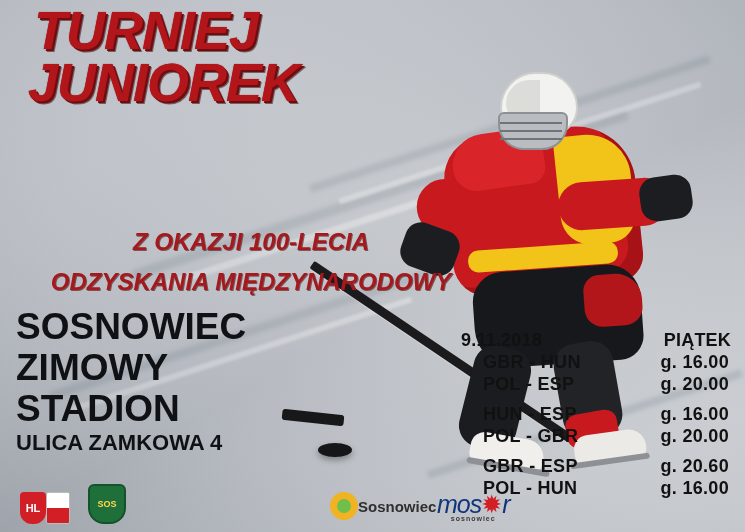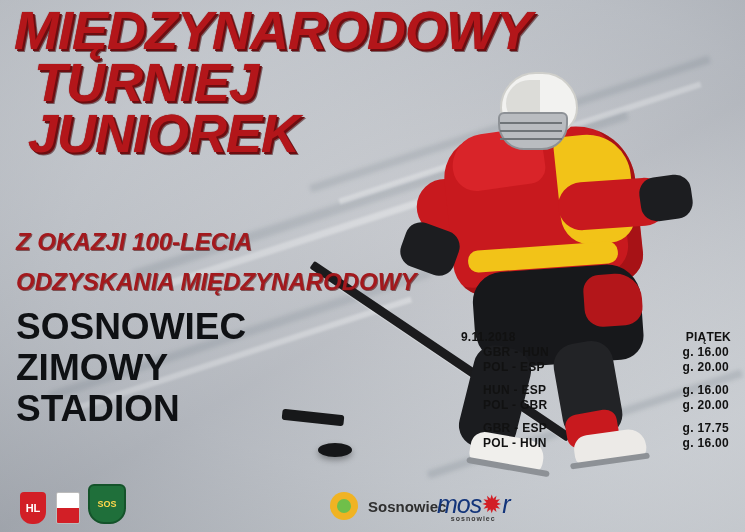--- a/index.html
+++ b/index.html
@@ -33,38 +33,39 @@
   }
   .h1{font-size:54px;margin:0 0 2px 0;}
   .h2{font-size:54px;margin:0 0 2px 20px;}
   .h3{font-size:54px;margin:0 0 8px 14px;}
 
   .sub{
     position:absolute;left:16px;width:470px;
     color:#a3191d;font-weight:bold;font-style:italic;font-size:24px;
     letter-spacing:0px;
     text-shadow:1px 1px 0 rgba(80,12,14,.6);
+    text-align:center;
   }
   .sub1{top:228px;}
   .sub2{top:268px;}
 
   .venue{
     position:absolute;left:16px;color:#0f1114;font-weight:bold;
     font-size:37px;line-height:1.0;letter-spacing:0px;
   }
   .venue-line{margin:0 0 4px 0;}
   .v1{top:308px;}
   .street{
     position:absolute;left:16px;top:430px;color:#0f1114;font-weight:bold;font-size:22px;
   }
 
   
   .schedule{
     position:absolute;right:14px;top:330px;width:270px;
-    color:#111;font-weight:bold;font-size:12px;
+    color:#111;font-weight:bold;font-size:18px;
     text-align:left;
   }
   .sched-block{margin-bottom:9px;}
   .sched-head{display:flex;justify-content:space-between;letter-spacing:.2px;}
   .sched-row{display:flex;justify-content:space-between;padding-left:22px;padding-right:2px;margin-top:1px;}
   .sched-row .m{letter-spacing:.3px;}
   .sched-row .t{letter-spacing:.3px;}
 
   
   .player{position:absolute;left:408px;top:60px;width:330px;height:430px;}
@@ -142,21 +143,21 @@
     position:absolute;left:62px;top:376px;width:74px;height:32px;background:#f0efec;border-radius:14px 18px 10px 10px;transform:rotate(10deg);
   }
   .skate-r{
     position:absolute;left:166px;top:372px;width:72px;height:30px;background:#eceae7;border-radius:14px 18px 10px 10px;transform:rotate(-8deg);
   }
   .blade-l{position:absolute;left:58px;top:404px;width:84px;height:6px;background:#8d9196;border-radius:3px;transform:rotate(10deg);}
   .blade-r{position:absolute;left:162px;top:398px;width:80px;height:6px;background:#8d9196;border-radius:3px;transform:rotate(-8deg);}
 
   
   .logos{position:absolute;left:0;bottom:0;width:745px;height:58px;}
-  .logo{position:absolute;display:flex;align-items:center;gap:10px;}
+  .logo{position:absolute;display:flex;align-items:center;gap:0;}
   .logo-hl{left:20px;bottom:8px;}
   .hl-shield{
     width:26px;height:32px;background:#d21f26;border-radius:4px 4px 12px 12px;
     display:flex;align-items:center;justify-content:center;color:#fff;font-size:11px;font-weight:bold;
   }
   .flag{
     width:22px;height:30px;border-radius:2px;
     background:linear-gradient(to bottom,#ffffff 0 50%, #d21f26 50% 100%);
     border:1px solid #bbb;
   }
@@ -219,33 +220,33 @@
     <div class="helmet"></div>
     <div class="helmet-shade"></div>
     <div class="face"></div>
     <div class="cage"></div>
     <div class="cage-bar" style="left:92px;top:62px;width:62px;"></div>
     <div class="cage-bar" style="left:92px;top:70px;width:62px;"></div>
     <div class="cage-bar" style="left:92px;top:78px;width:62px;"></div>
   </div>
 
   <div class="headline">
-    <div class="h1">MIĘDZYNARODOWY</div>
     <div class="h2">TURNIEJ</div>
     <div class="h3">JUNIOREK</div>
   </div>
 
   <div class="sub sub1">Z OKAZJI 100-LECIA</div>
   <div class="sub sub2">ODZYSKANIA MIĘDZYNARODOWY</div>
 
   <div class="venue v1">
     <div class="venue-line">SOSNOWIEC</div>
     <div class="venue-line">ZIMOWY</div>
     <div class="venue-line">STADION</div>
   </div>
+  <div class="street">ULICA ZAMKOWA 4</div>
 
   <div class="schedule">
 
     <div class="sched-block">
       <div class="sched-head">
         <span>9.11.2018</span>
         <span>PIĄTEK</span>
       </div>
       <div class="sched-row">
         <span class="m">GBR - HUN</span>
@@ -264,21 +265,21 @@
       </div>
       <div class="sched-row">
         <span class="m">POL - GBR</span>
         <span class="t">g. 20.00</span>
       </div>
     </div>
 
     <div class="sched-block">
       <div class="sched-row">
         <span class="m">GBR - ESP</span>
-        <span class="t">g. 17.75</span>
+        <span class="t">g. 20.60</span>
       </div>
       <div class="sched-row">
         <span class="m">POL - HUN</span>
         <span class="t">g. 16.00</span>
       </div>
     </div>
 
   </div>
 
   <div class="logos">

